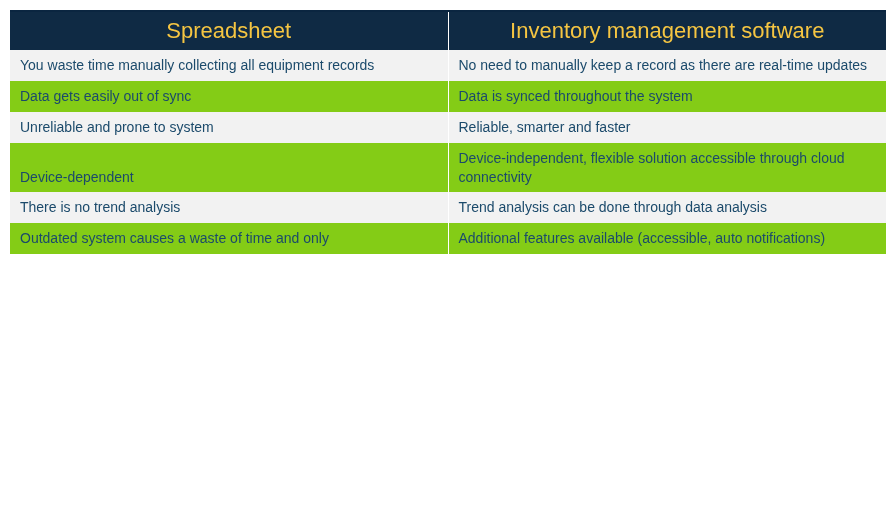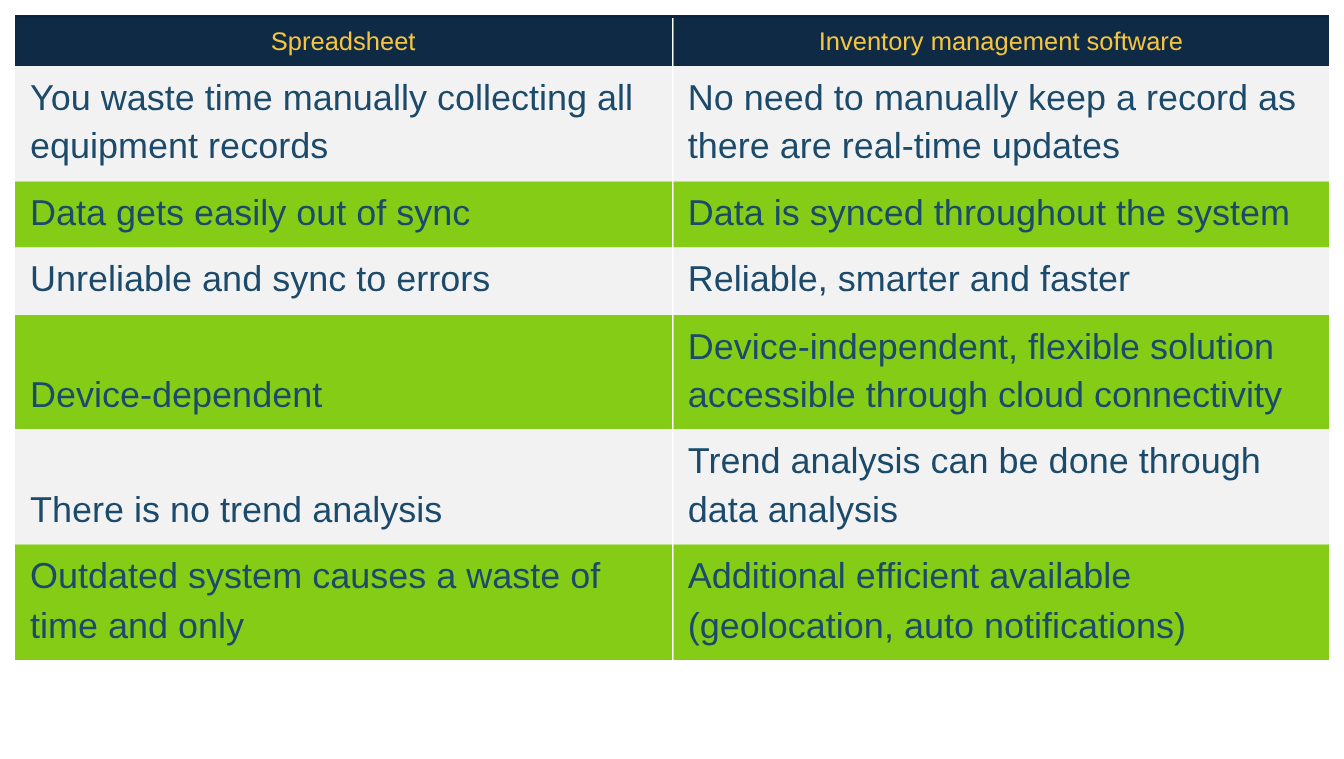--- a/index.html
+++ b/index.html
@@ -11,29 +11,29 @@
   }
   table {
     border-collapse: collapse;
     width: 876px;
     border-top: 2px solid #0a2540;
   }
   thead th {
     background: #0f2a44;
     color: #f5c542;
     font-weight: 400;
-    font-size: 17px;
+    font-size: 22px;
     padding: 6px 10px;
     text-align: center;
     border-left: 1px solid #ffffff;
   }
   thead th:first-child { border-left: none; }
   tbody td {
     color: #1b4a6b;
-    font-size: 24px;
+    font-size: 14px;
     line-height: 1.35;
     padding: 6px 10px 6px 10px;
     vertical-align: bottom;
     text-align: left;
     border-left: 1px solid #ffffff;
   }
   tbody td:first-child { border-left: none; }
   tbody tr.odd td { background: #f2f2f2; }
   tbody tr.even td { background: #84cc16; }
   td.col { width: 50%; }
@@ -51,29 +51,29 @@
   <tbody>
     <tr class="odd">
       <td class="col">You waste time manually collecting all equipment records</td>
       <td class="col">No need to manually keep a record as there are real-time updates</td>
     </tr>
     <tr class="even">
       <td class="col">Data gets easily out of sync</td>
       <td class="col">Data is synced throughout the system</td>
     </tr>
     <tr class="odd">
-      <td class="col">Unreliable and sync to errors</td>
+      <td class="col">Unreliable and prone to system</td>
       <td class="col">Reliable, smarter and faster</td>
     </tr>
     <tr class="even">
       <td class="col">Device-dependent</td>
       <td class="col">Device-independent, flexible solution accessible through cloud connectivity</td>
     </tr>
     <tr class="odd">
       <td class="col">There is no trend analysis</td>
       <td class="col">Trend analysis can be done through data analysis</td>
     </tr>
     <tr class="even">
       <td class="col">Outdated system causes a waste of time and only</td>
-      <td class="col">Additional efficient available (geolocation, auto notifications)</td>
+      <td class="col">Additional features available (accessible, auto notifications)</td>
     </tr>
   </tbody>
 </table>
 
 </body></html>

